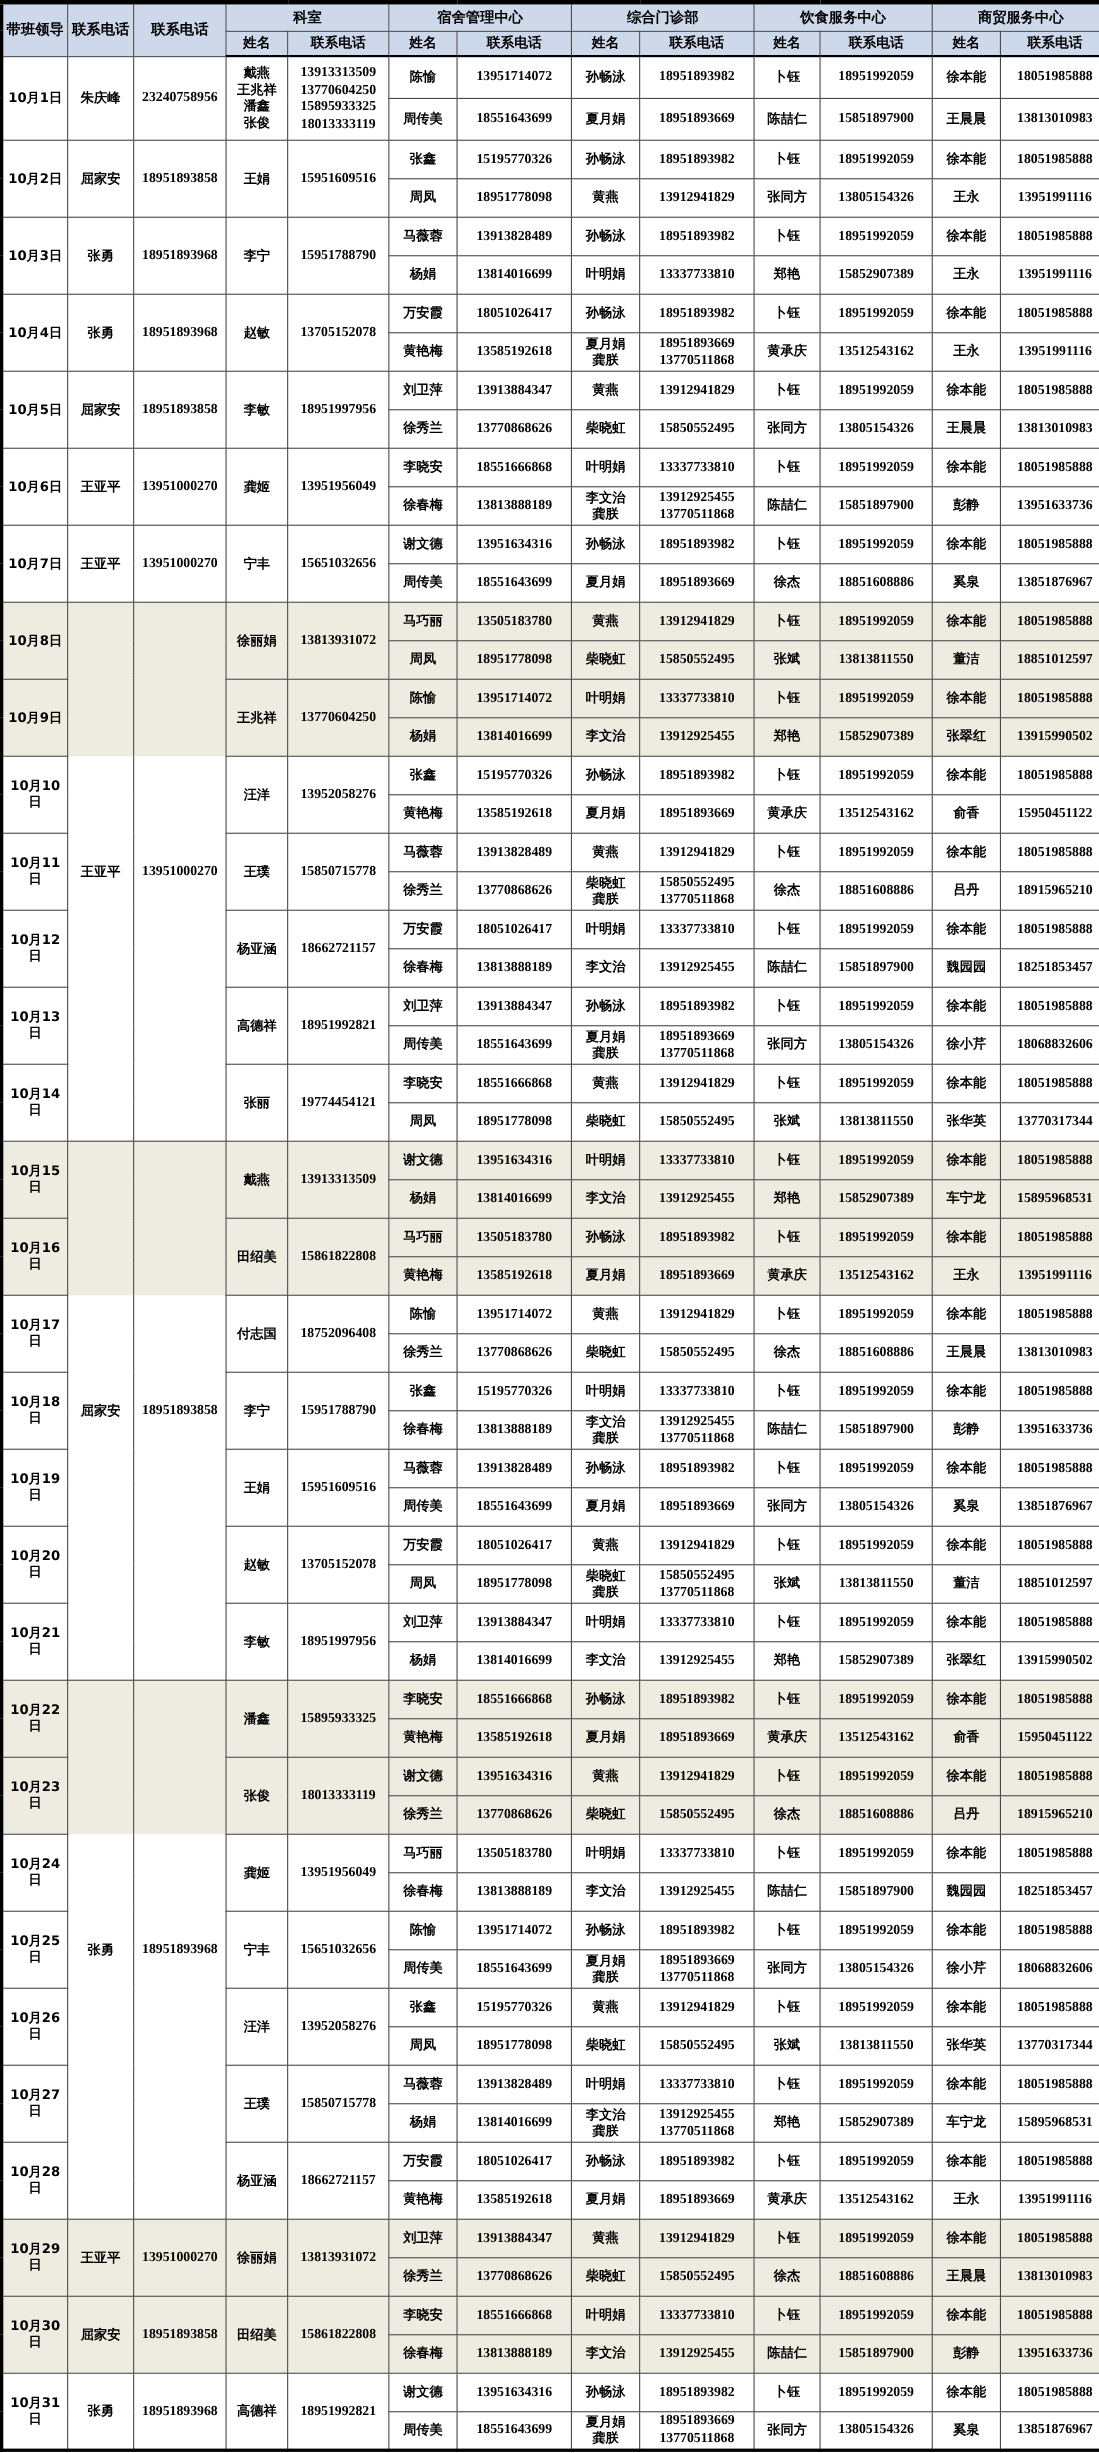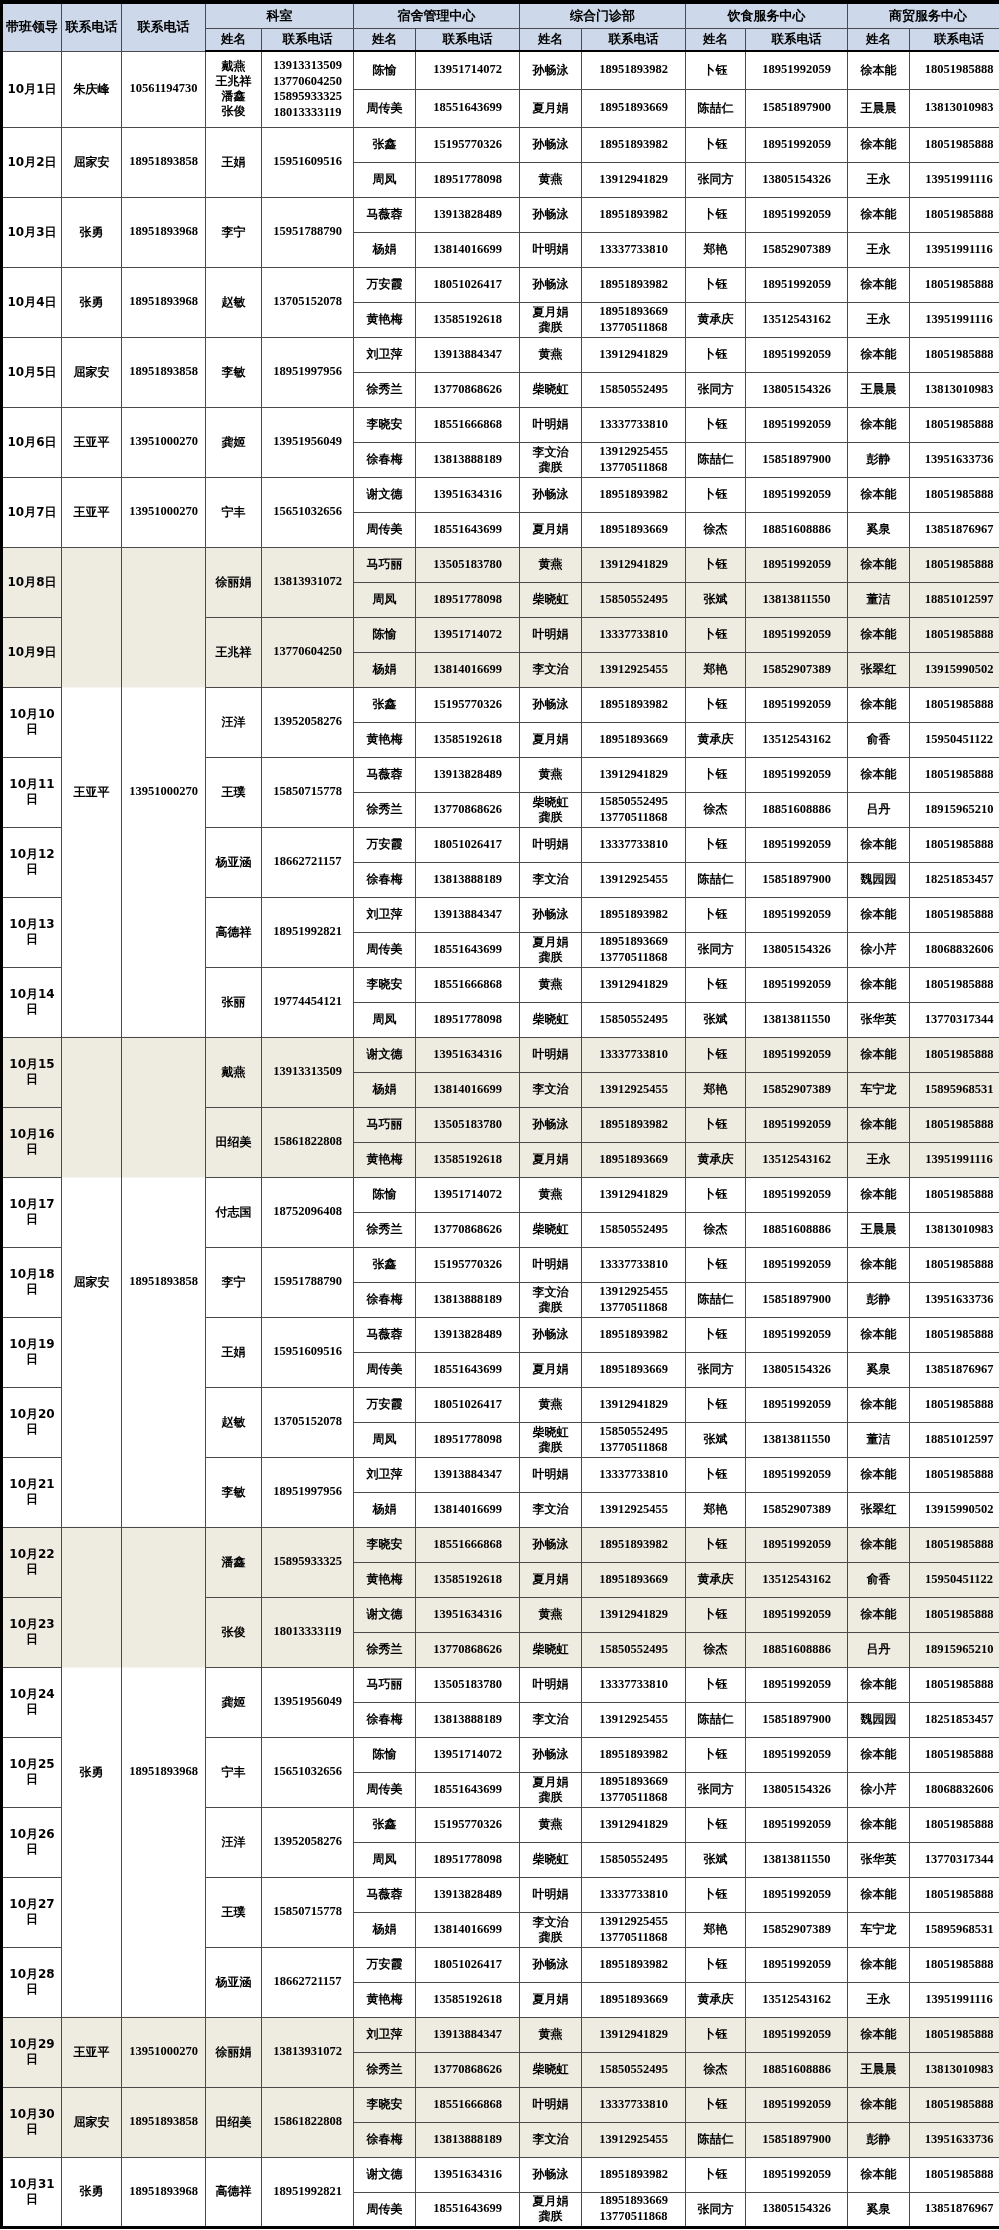--- a/index.html
+++ b/index.html
@@ -61,21 +61,21 @@
       <th>姓名</th>
       <th class="gbr">联系电话</th>
       <th>姓名</th>
       <th>联系电话</th>
     </tr>
   </thead>
   <tbody>
       <tr class="day-start tall">
         <td rowspan="2">10月1日</td>
         <td rowspan="2">朱庆峰</td>
-        <td class="ph gbr" rowspan="2">10561194730</td>
+        <td class="ph gbr" rowspan="2">23240758956</td>
         <td rowspan="2">戴燕
 王兆祥
 潘鑫
 张俊</td>
         <td class="ph gbr" rowspan="2">13913313509
 13770604250
 15895933325
 18013333119</td>
         <td>陈愉</td>
         <td class="ph gbr">13951714072</td>

